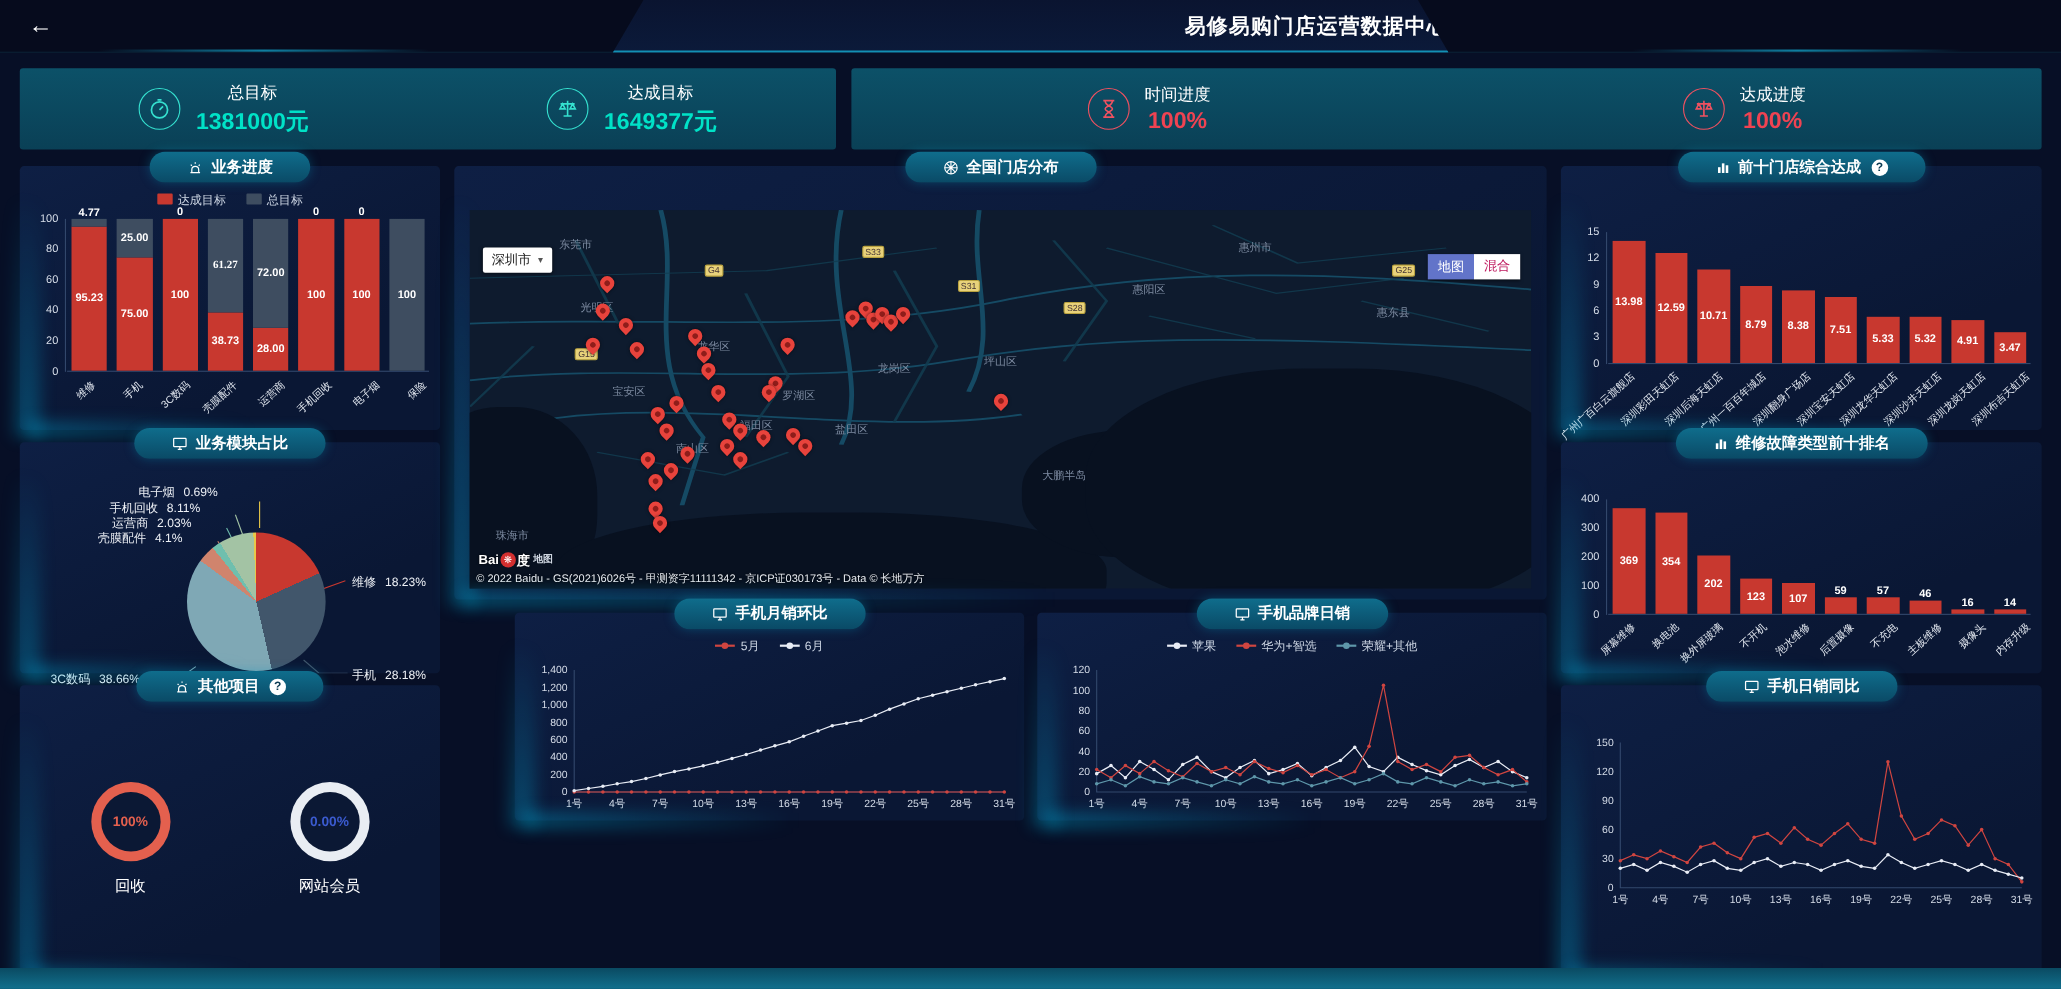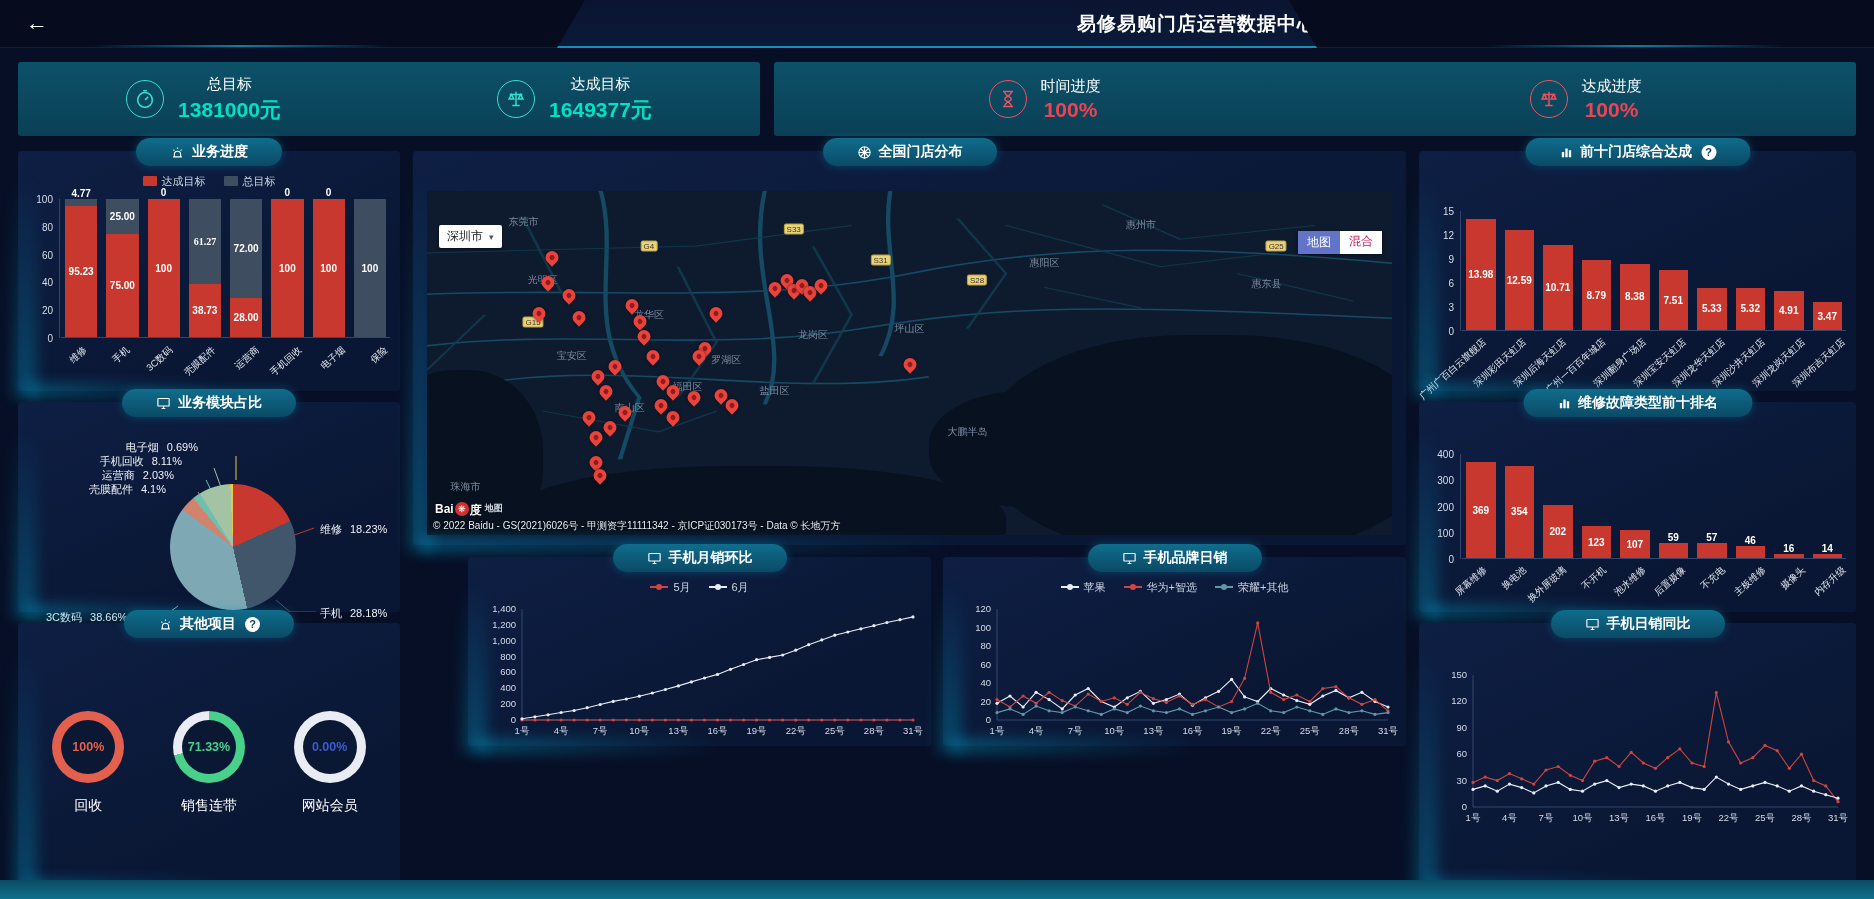--- a/index.html
+++ b/index.html
@@ -298,26 +298,20 @@
           </svg>
         <span>其他项目</span>
         <span class="help">?</span>
       </div>
       <div class="gauges" id="gauges">
           <div class="gauge">
             <div class="ring" style="background: conic-gradient(rgb(228, 96, 78) 100%, rgb(233, 237, 243) 100%, rgb(233, 237, 243) 100%);">
               <div class="hole" style="color: rgb(228, 96, 78);">100%</div>
             </div>
             <div class="glabel">回收</div>
-          </div>
-          <div class="gauge">
-            <div class="ring" style="background: conic-gradient(rgb(73, 208, 139) 71.33%, rgb(233, 237, 243) 71.33%, rgb(233, 237, 243) 100%);">
-              <div class="hole" style="color: rgb(73, 208, 139);">71.33%</div>
-            </div>
-            <div class="glabel">销售连带</div>
           </div>
           <div class="gauge">
             <div class="ring" style="background: conic-gradient(rgb(73, 208, 139) 0%, rgb(233, 237, 243) 0%, rgb(233, 237, 243) 100%);">
               <div class="hole" style="color: rgb(59, 91, 208);">0.00%</div>
             </div>
             <div class="glabel">网站会员</div>
           </div>
         </div>
     </div>
   </div>

